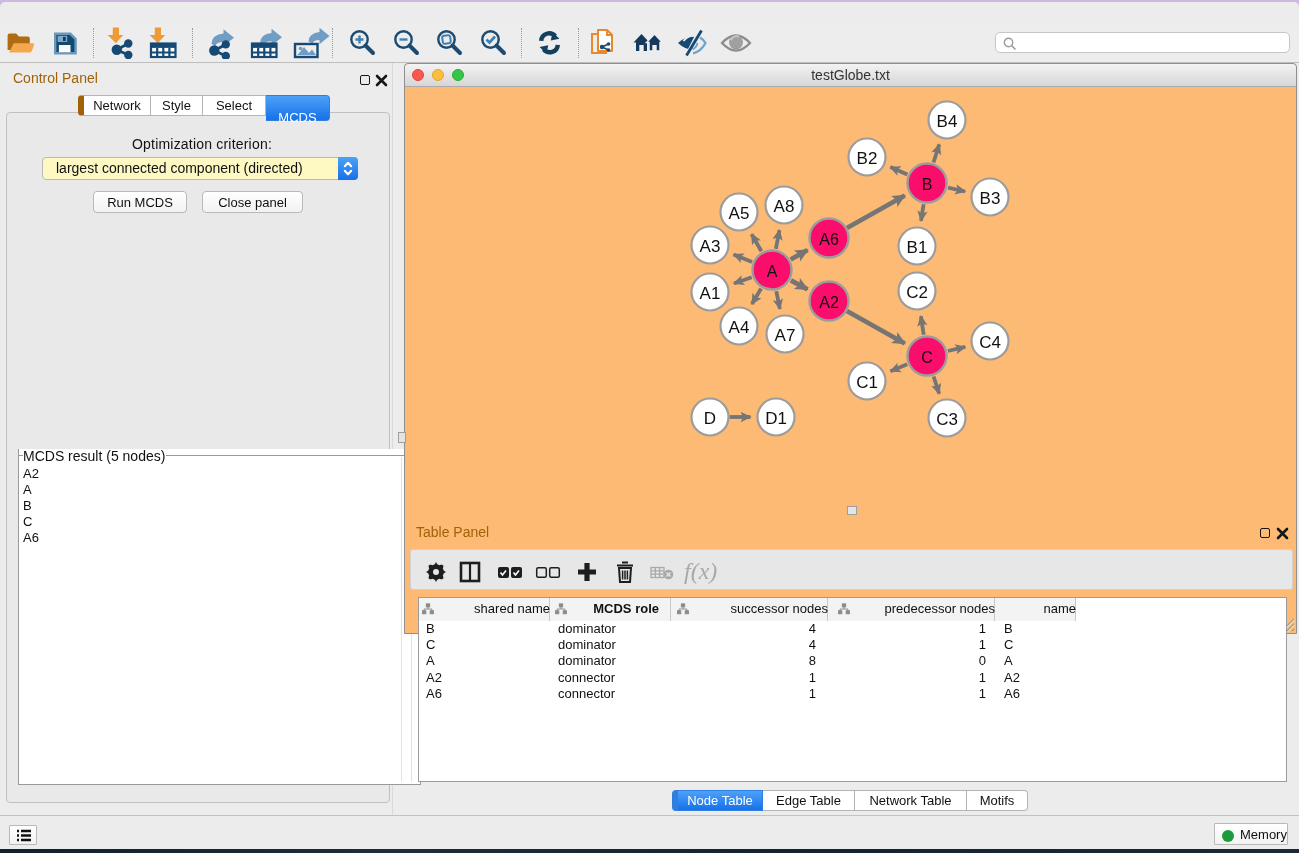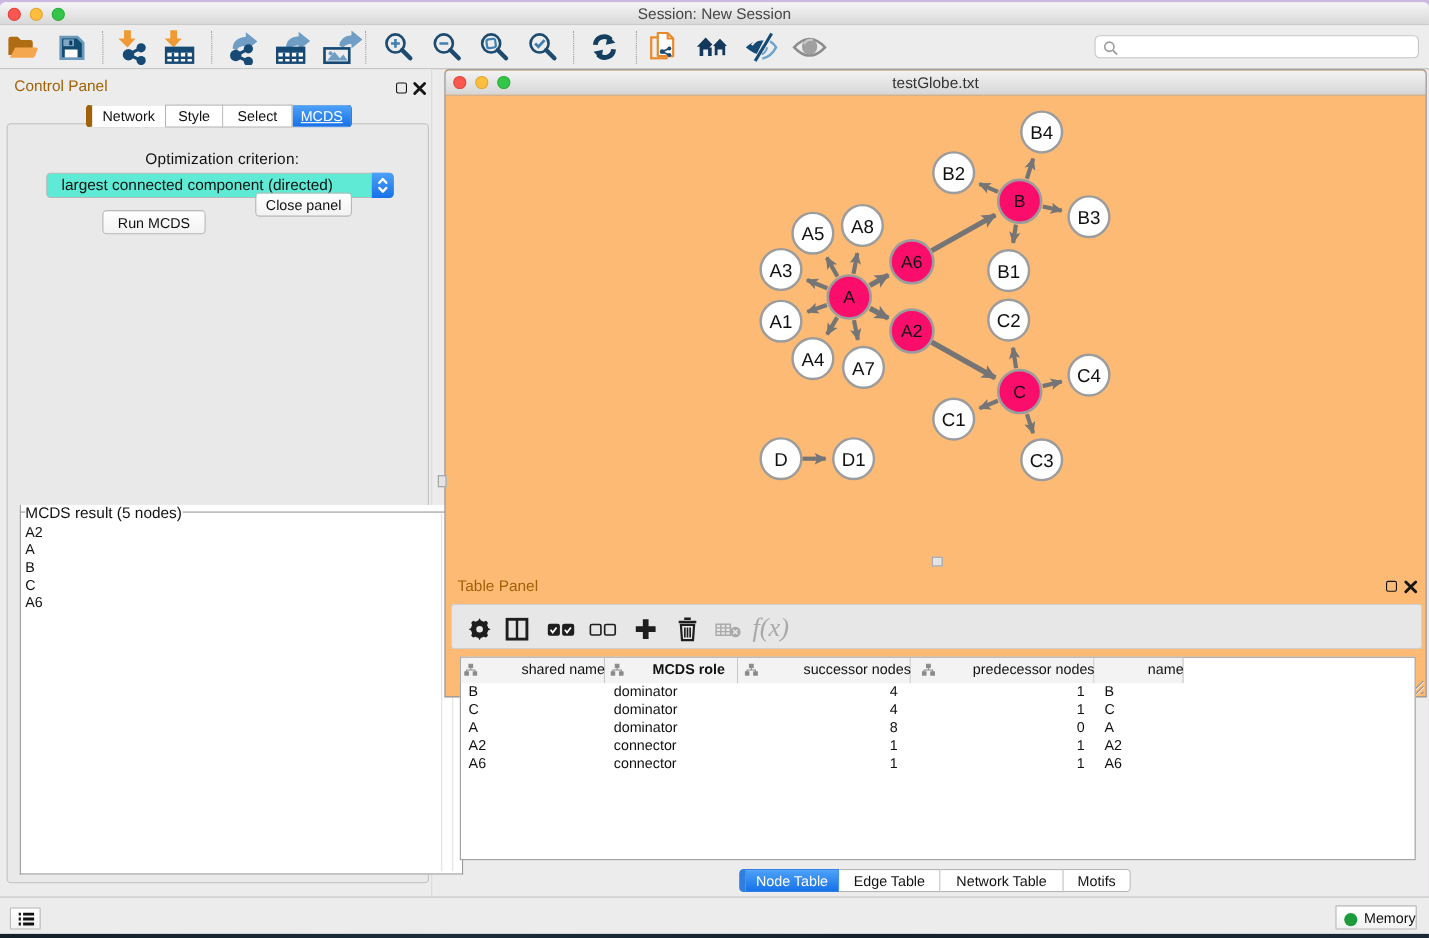--- a/index.html
+++ b/index.html
@@ -60,26 +60,20 @@
     font-size:13px; color:#111; }
   .bottabs { position:absolute; display:flex; }
   .hlabel { top:3px; text-align:right; font-size:13px; color:#111; }
   .col { font-size:13px; color:#111; line-height:16.2px; }
   .hicon path, .hicon rect { stroke:#8a8a8a; }
 </style>
 </head>
 <body>
 <div id="app">
  <div id="win">
-  <div id="titlebar">
-    <div class="tl" style="left:7px; background:#fc5650; border:0.5px solid #e2423c;"></div>
-    <div class="tl" style="left:27px; background:#fdbd3f; border:0.5px solid #e0a62f;"></div>
-    <div class="tl" style="left:47px; background:#34c648; border:0.5px solid #2bab37;"></div>
-    <div class="title">Session: New Session</div>
-  </div>
   <div id="toolbar">
 
     <svg class="ticon" style="left:6px;" width="32" height="32" viewBox="0 0 32 32">
       <path d="M1.6 23 V8.6 q0-2.2 2.2-2.2 h6.3 l2.9 3 h8.6 q2.2 0 2.2 2.2 V23 Z" fill="#b06c12"></path>
       <path d="M7.8 16.2 h19.3 q1.6 0 1.1 1.5 l-2.4 6.3 q-0.5 1.4-2 1.4 H3 Z" fill="#f5a750"></path>
     </svg>
 
     <svg class="ticon" style="left:50px;" width="32" height="32" viewBox="0 0 32 32">
       <path d="M4 5.5 h16.8 l6 6 V27.5 H4 Z" fill="#6b98bb"></path>
       <path d="M6.4 7.9 h13.4 l4.6 4.6 v12.6 H6.4 Z" fill="#134a70"></path>
@@ -215,34 +209,34 @@
     <div class="panelhead" style="position:absolute; left:13px; top:7px;">Control Panel</div>
     <div class="floatbtn" style="left:360px; top:12px;"></div>
     <svg class="abs" style="left:375px; top:11px;" width="13" height="13" viewBox="0 0 13 13">
           <path d="M2 2 L11 11 M11 2 L2 11" stroke="#161616" stroke-width="2.6" stroke-linecap="round"></path>
         </svg>
     <div id="cpanel"></div>
     <div class="tabs" style="left:78px; top:32px;">
       <div class="tab first" style="width:73px; padding:0;">Network</div>
       <div class="tab" style="width:52px; padding:0;">Style</div>
       <div class="tab" style="width:63px; padding:0;">Select</div>
-      <div class="tab sel last" style="width:54px; padding:0;text-decoration:underline;">MCDS</div>
+      <div class="tab sel last" style="width:64px; padding:12px;">MCDS</div>
     </div>
     <div style="position:absolute; left:4px; width:396px; top:73px; text-align:center; font-size:14px; letter-spacing:0.2px; color:#111;">Optimization criterion:</div>
-    <div id="combo" style="position:absolute; left:42px; top:94px; width:316px; height:23px; background:#5eead4; border:1px solid #b9b9b9; border-radius:4px;">
+    <div id="combo" style="position:absolute; left:42px; top:94px; width:316px; height:23px; background:#fef9c3; border:1px solid #b9b9b9; border-radius:4px;">
       <div style="position:absolute; left:13px; top:2px; font-size:14px; color:#111;">largest connected component (directed)</div>
       <div style="position:absolute; right:-1px; top:-1px; width:20px; height:23px; background:linear-gradient(#4da1f8,#1771e9); border-radius:0 4px 4px 0;">
         <svg width="20" height="23" viewBox="0 0 20 23">
               <path d="M6.8 9.2 L10 5.8 L13.2 9.2 M6.8 13.8 L10 17.2 L13.2 13.8" fill="none" stroke="#fff" stroke-width="2.1" stroke-linecap="round" stroke-linejoin="round"></path>
             </svg>
       </div>
     </div>
     <div class="btn" style="position:absolute; left:93px; top:128px; width:94px; height:22px; line-height:21px;">Run MCDS</div>
-    <div class="btn" style="position:absolute; left:202px; top:112px; width:88px; height:22px; line-height:21px;margin-left:30px;">Close panel</div>
-    <div id="mcdsbox" style="position:absolute; left:18px; top:396px; width:403px; height:336px; background:#fff; border:1px solid #999; border-top:none;">
+    <div class="btn" style="position:absolute; left:202px; top:128px; width:101px; height:22px; line-height:21px;">Close panel</div>
+    <div id="mcdsbox" style="position:absolute; left:18px; top:386px; width:403px; height:336px; background:#fff; border:1px solid #999; border-top:none;">
       <div style="position:absolute; left:0; top:6px; width:4px; height:1px; background:#999;"></div>
       <div style="position:absolute; left:147px; top:6px; right:0; height:1px; background:#999;"></div>
       <div style="position:absolute; left:4px; top:-1px; font-size:14px; color:#111;">MCDS result (5 nodes)</div>
       <div style="position:absolute; left:4px; top:17px; font-size:13px; color:#111; line-height:16px;">A2<br>A<br>B<br>C<br>A6</div>
       <div style="position:absolute; right:8px; top:8px; bottom:2px; width:11px; border-left:1px solid #e2e2e2; border-right:1px solid #e2e2e2;"></div>
     </div>
   </div>
   <div id="netwin">
     <div id="nettitle">
       <div class="tl" style="left:7px; top:5px; background:#fc5650; border:0.5px solid #e2423c;"></div>

